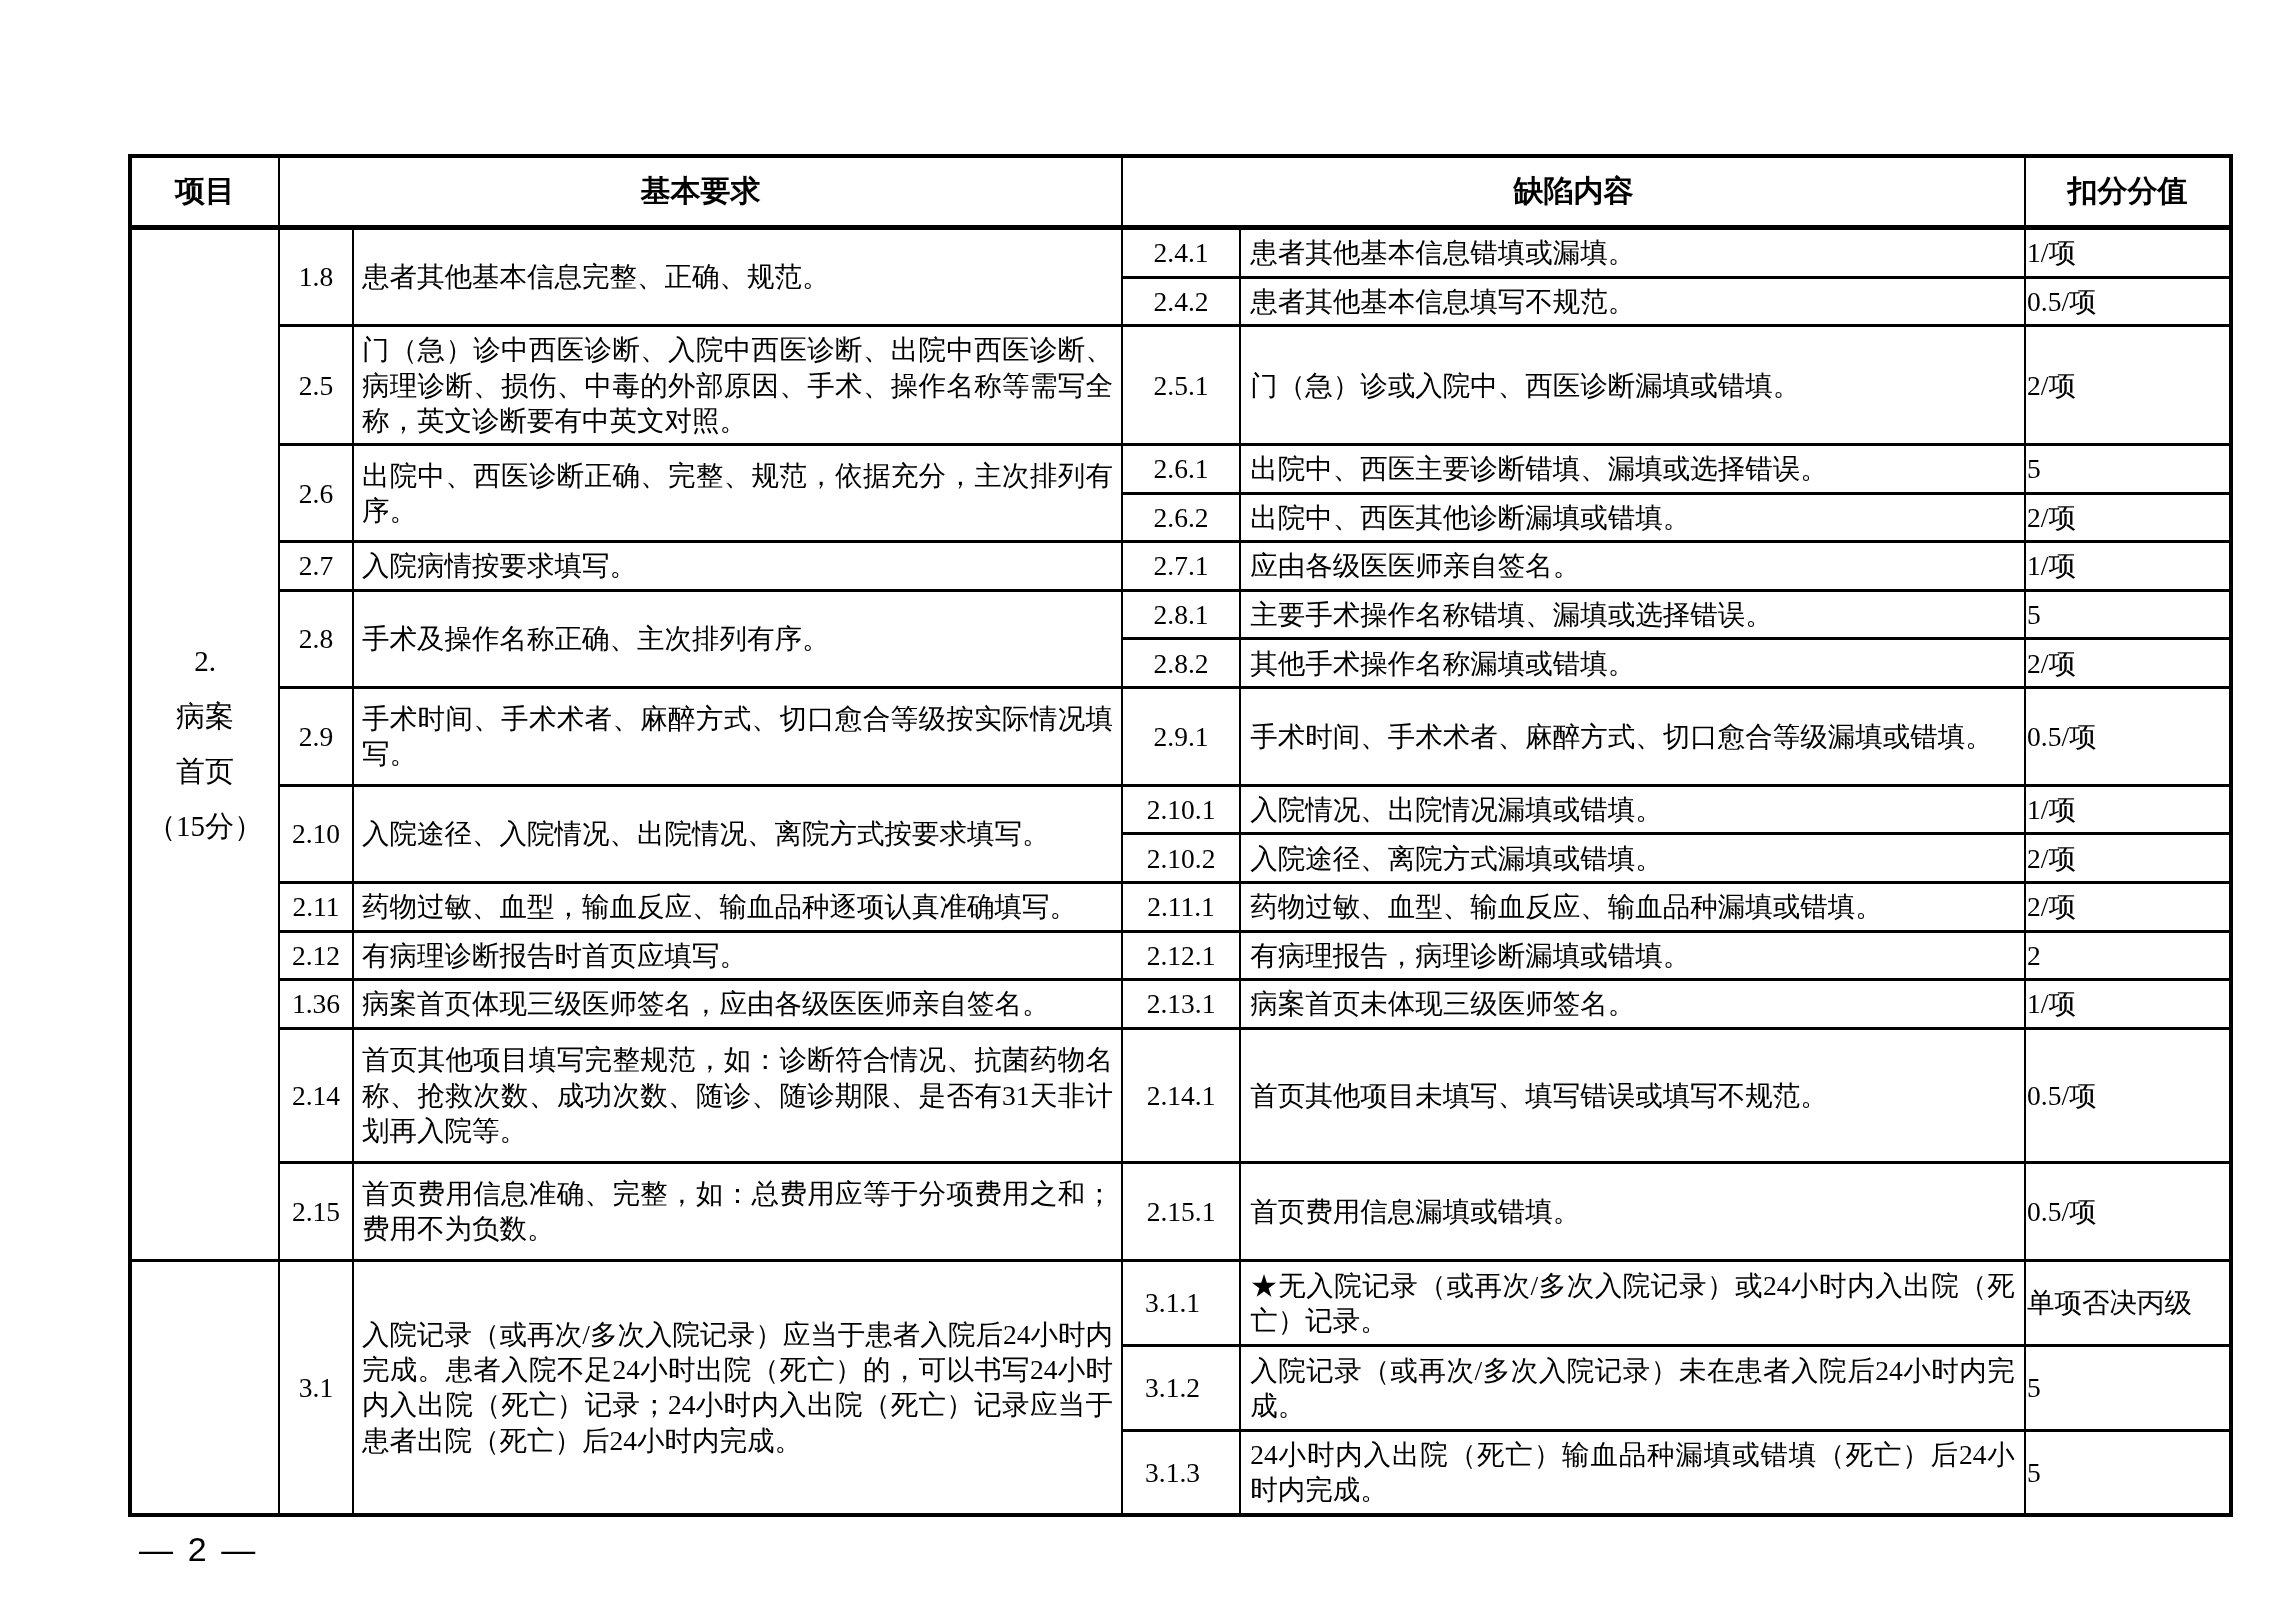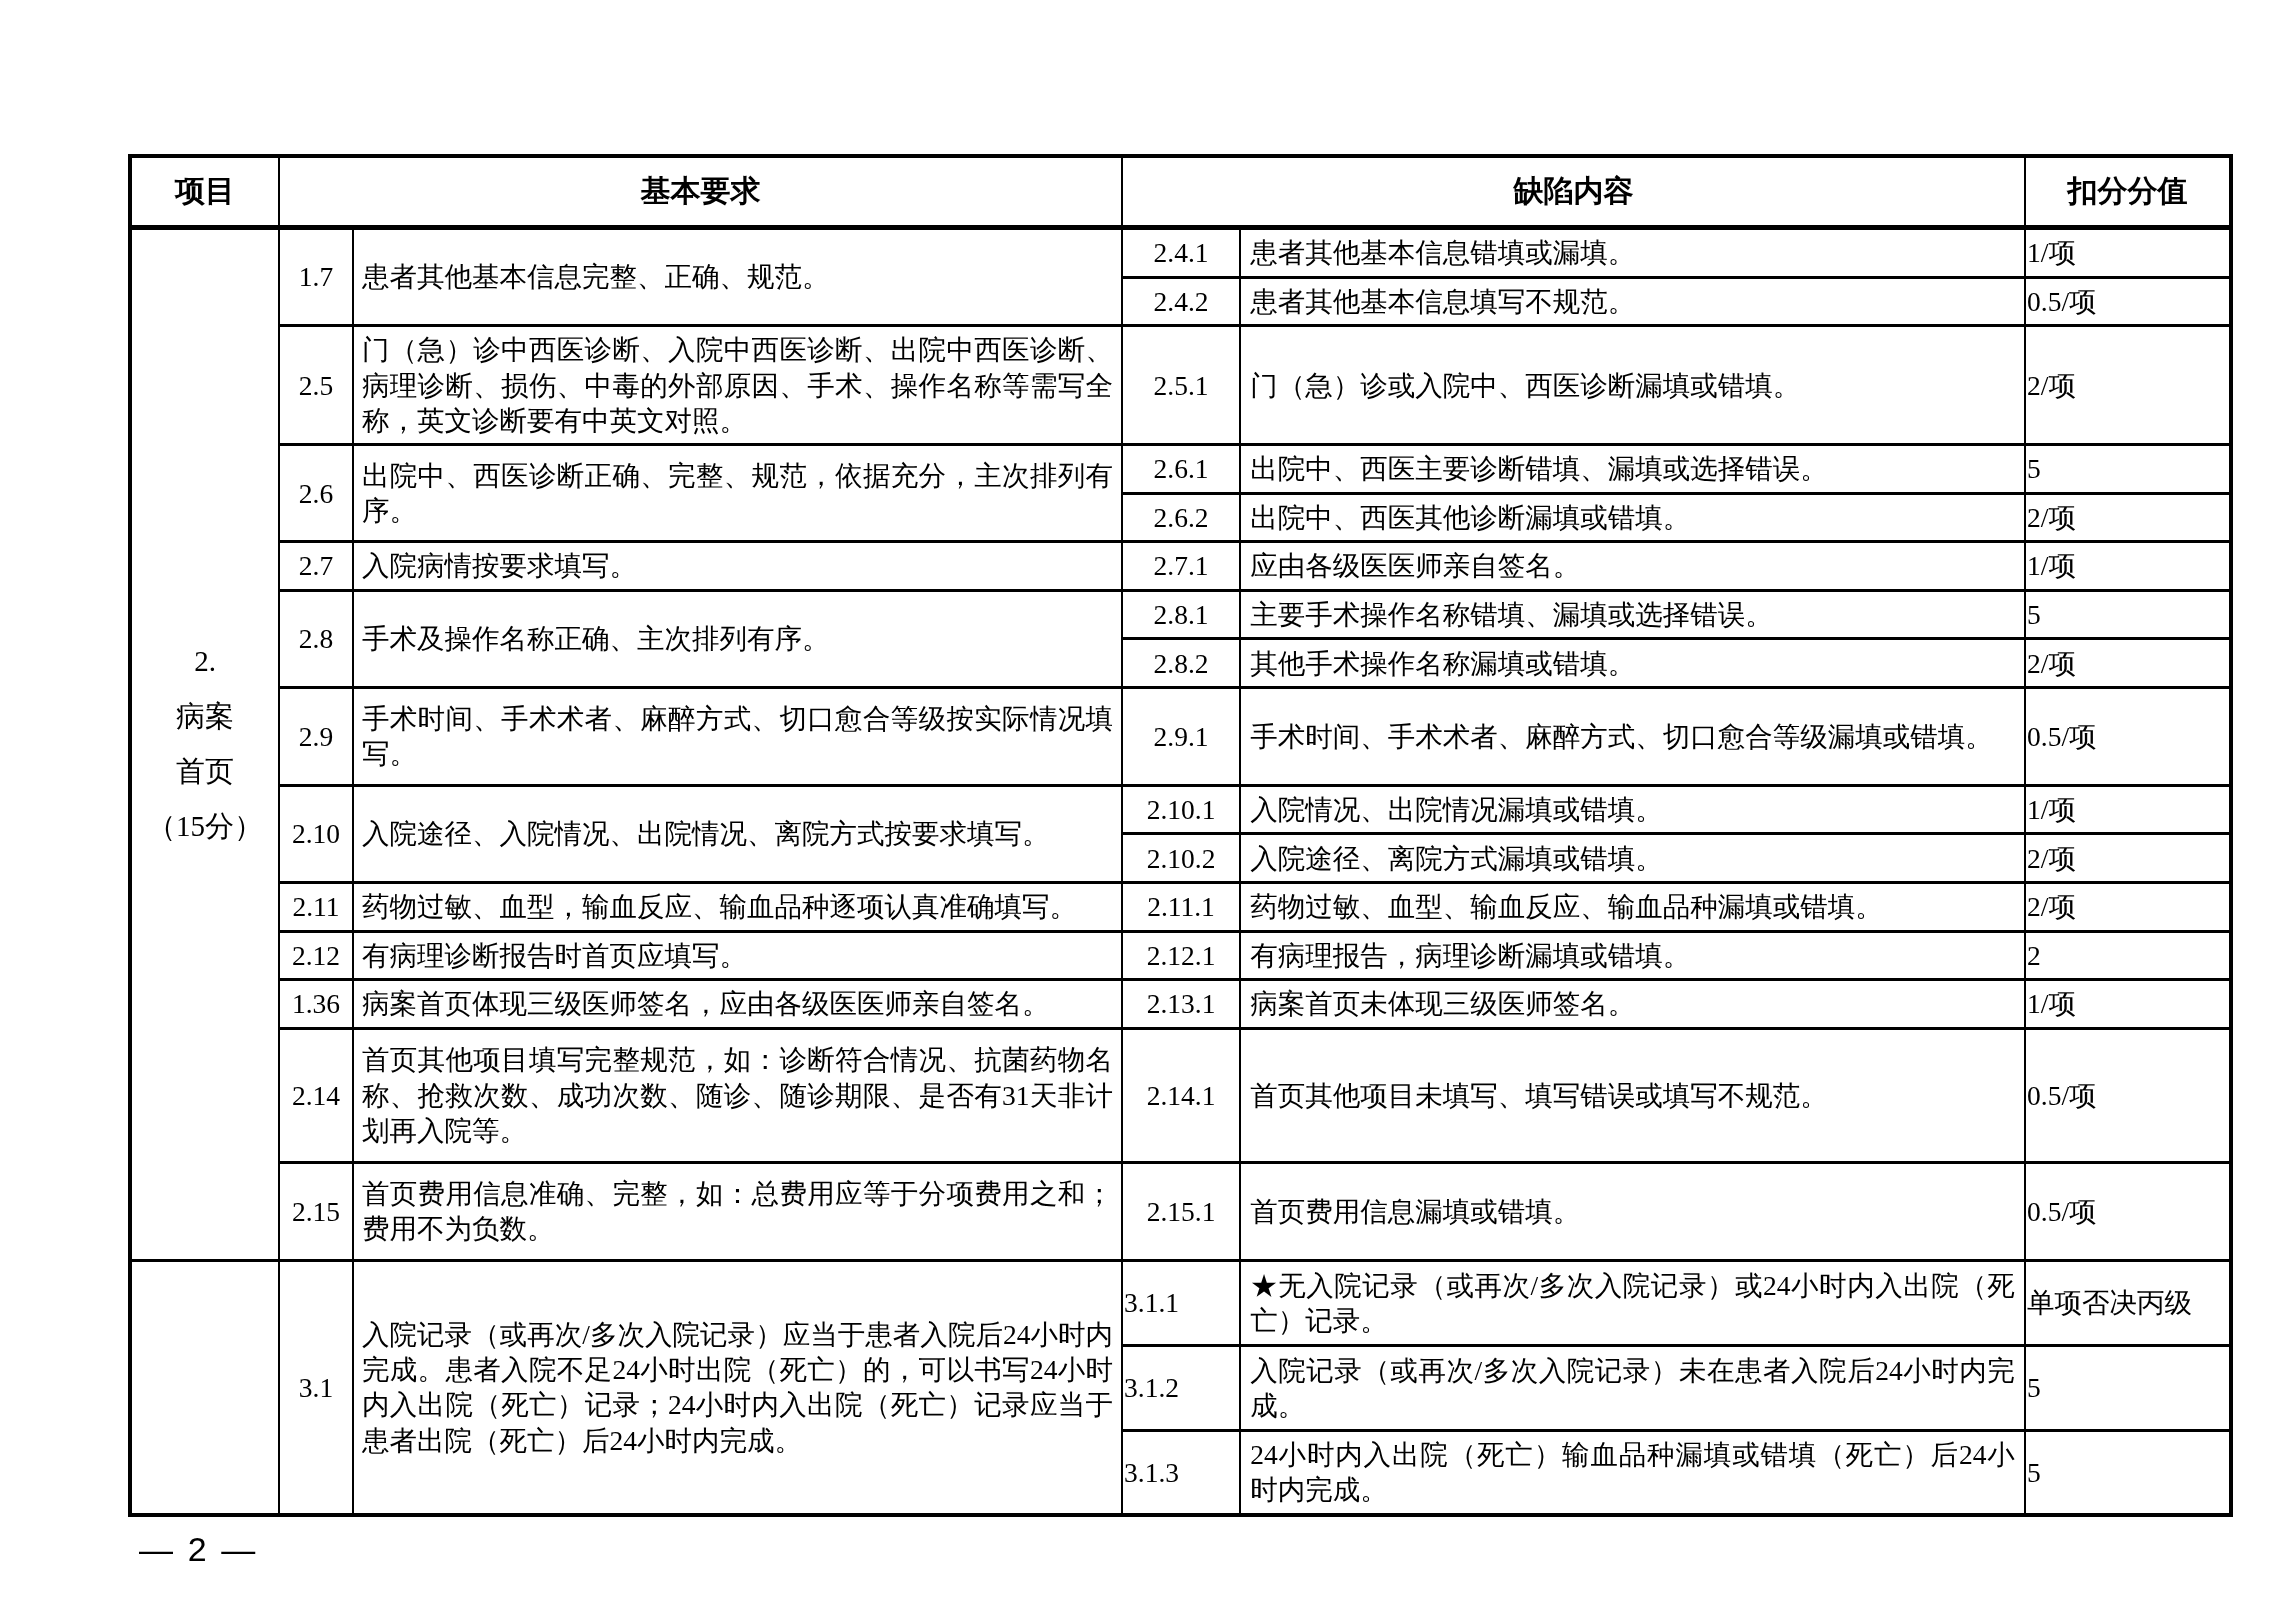--- a/index.html
+++ b/index.html
@@ -55,21 +55,21 @@
   .c-defect{
     text-align:justify;
     padding:5.2px 9.2px;
     font-family:Liberation Serif, serif;
   }
   .c-score{
     font-size:27.5px;
   }
   .num-left{
     text-align:left;
-    padding-left:1px;
+    padding-left:22px;
   }
   tr.h-single{height:47px;}
   tr.h-med{height:85px;}
   tr.h-tall{height:98px;}
   tr.h-xtall{height:134px;}
   .footer{
     position:absolute;
     left:139px;
     top:1530px;
     font-size:34px;
@@ -98,21 +98,21 @@
       <th colspan="2">基本要求</th>
       <th colspan="2">缺陷内容</th>
       <th>扣分分值</th>
     </tr>
 
     <tr class="h-single">
       <td rowspan="16" class="c-item">2.
 病案
 首页
 （15分）</td>
-      <td rowspan="2" class="c-center">1.7</td>
+      <td rowspan="2" class="c-center">1.8</td>
       <td rowspan="2" class="c-req">患者其他基本信息完整、正确、规范。</td>
       <td class="c-center">2.4.1</td>
       <td class="c-defect">患者其他基本信息错填或漏填。</td>
       <td class="c-score">1/项</td>
     </tr>
     <tr class="h-single">
       <td class="c-center">2.4.2</td>
       <td class="c-defect">患者其他基本信息填写不规范。</td>
       <td class="c-score">0.5/项</td>
     </tr>

